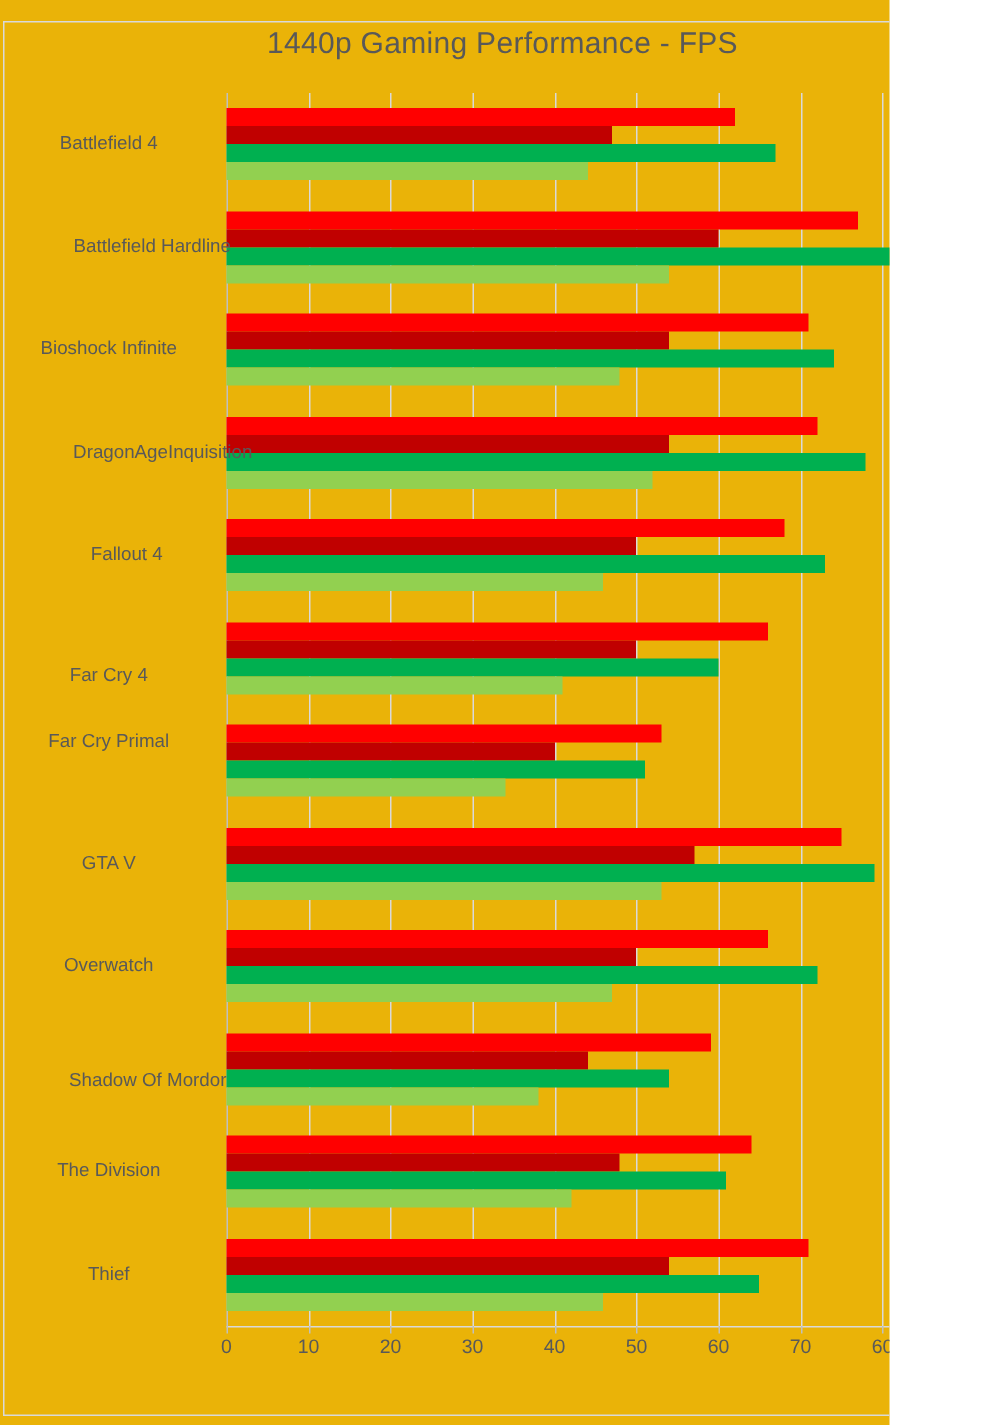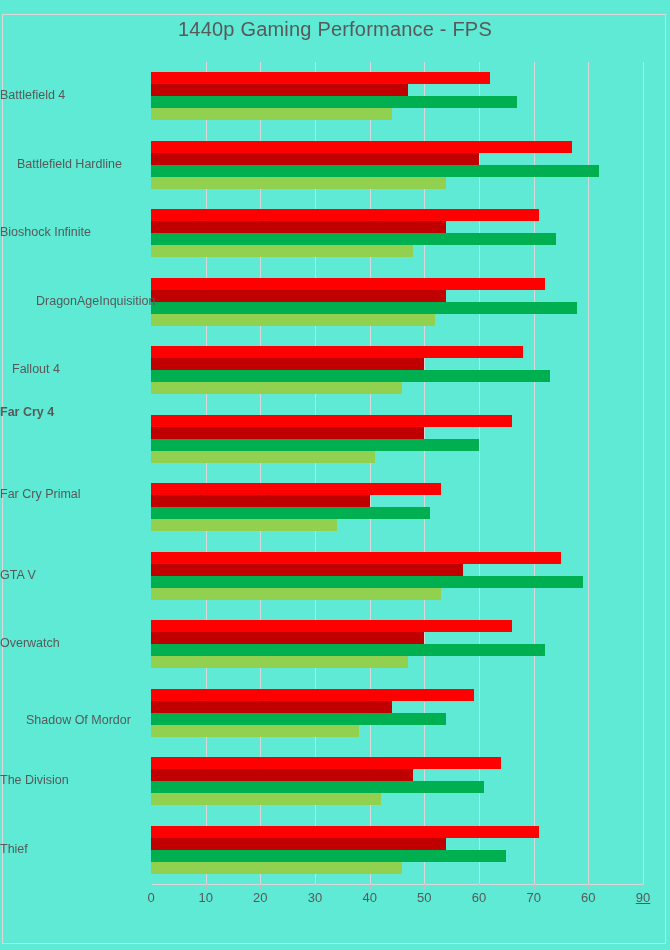--- a/index.html
+++ b/index.html
@@ -9,24 +9,24 @@
   }
   body {
     width: 670px;
     height: 950px;
     font-family: "Liberation Sans", sans-serif;
     -webkit-font-smoothing: antialiased;
   }
 
   #chart-card {
     position: relative;
-    width: 670px;
+    width: 593px;
     height: 950px;
     box-sizing: border-box;
-    background: #5eead4;
+    background: #eab308;
     overflow: hidden;
   }
 
   
   #chart-border {
     position: absolute;
     left: 2px;
     top: 14px;
     width: 664px;
     height: 930px;
@@ -99,21 +99,21 @@
     height: 12px;
   }
   .bar.s0 { background: #ff0000; }
   .bar.s1 { background: #c00000; }
   .bar.s2 { background: #00b050; }
   .bar.s3 { background: #92d050; }
 
   .cat-label {
     position: absolute;
     right: 659px;           
-    text-align: left;
+    text-align: center;
     font-size: 12.5px;
     color: #595959;
     white-space: nowrap;
   }
 
   .tick-label {
     position: absolute;
     top: 890px;
     font-size: 13px;
     color: #595959;
@@ -265,25 +265,25 @@
       <div class="tick-label" style="left: 315px;">30</div>
       <div class="tick-label" style="left: 369.667px;">40</div>
       <div class="tick-label" style="left: 424.333px;">50</div>
       <div class="tick-label" style="left: 479px;">60</div>
       <div class="tick-label" style="left: 533.667px;">70</div>
       <div class="tick-label" style="left: 588.333px;">60</div>
       <div class="tick-label" style="left: 643px; text-decoration: underline;">90</div>
     </div>
   <div id="cat-labels">
       <div class="cat-label" style="top: 88.25px; left: 0px; width: 145px;">Battlefield 4</div>
-      <div class="cat-label" style="top: 156.75px; left: 17px; width: 145px;">Battlefield Hardline</div>
+      <div class="cat-label" style="top: 156.75px; left: 0px; width: 145px; padding-left: 29px;">Battlefield Hardline</div>
       <div class="cat-label" style="top: 225.25px; left: 0px; width: 145px;">Bioshock Infinite</div>
       <div class="cat-label" style="top: 293.75px; left: 0px; width: 145px; margin-left: 36px;">DragonAgeInquisition</div>
       <div class="cat-label" style="top: 362.25px; left: 12px; width: 145px;">Fallout 4</div>
-      <div class="cat-label" style="top: 405px; left: 0px; width: 145px; font-weight: bold;">Far Cry 4</div>
+      <div class="cat-label" style="top: 443px; left: 0px; width: 145px;">Far Cry 4</div>
       <div class="cat-label" style="top: 487px; left: 0px; width: 145px;">Far Cry Primal</div>
       <div class="cat-label" style="top: 567.75px; left: 0px; width: 145px;">GTA V</div>
       <div class="cat-label" style="top: 636.25px; left: 0px; width: 145px;">Overwatch</div>
       <div class="cat-label" style="top: 713px; left: 0px; width: 145px; margin-left: 26px;">Shadow Of Mordor</div>
       <div class="cat-label" style="top: 773.25px; left: 0px; width: 145px;">The Division</div>
       <div class="cat-label" style="top: 841.75px; left: 0px; width: 145px;">Thief</div>
     </div>
 
 
 </div>

